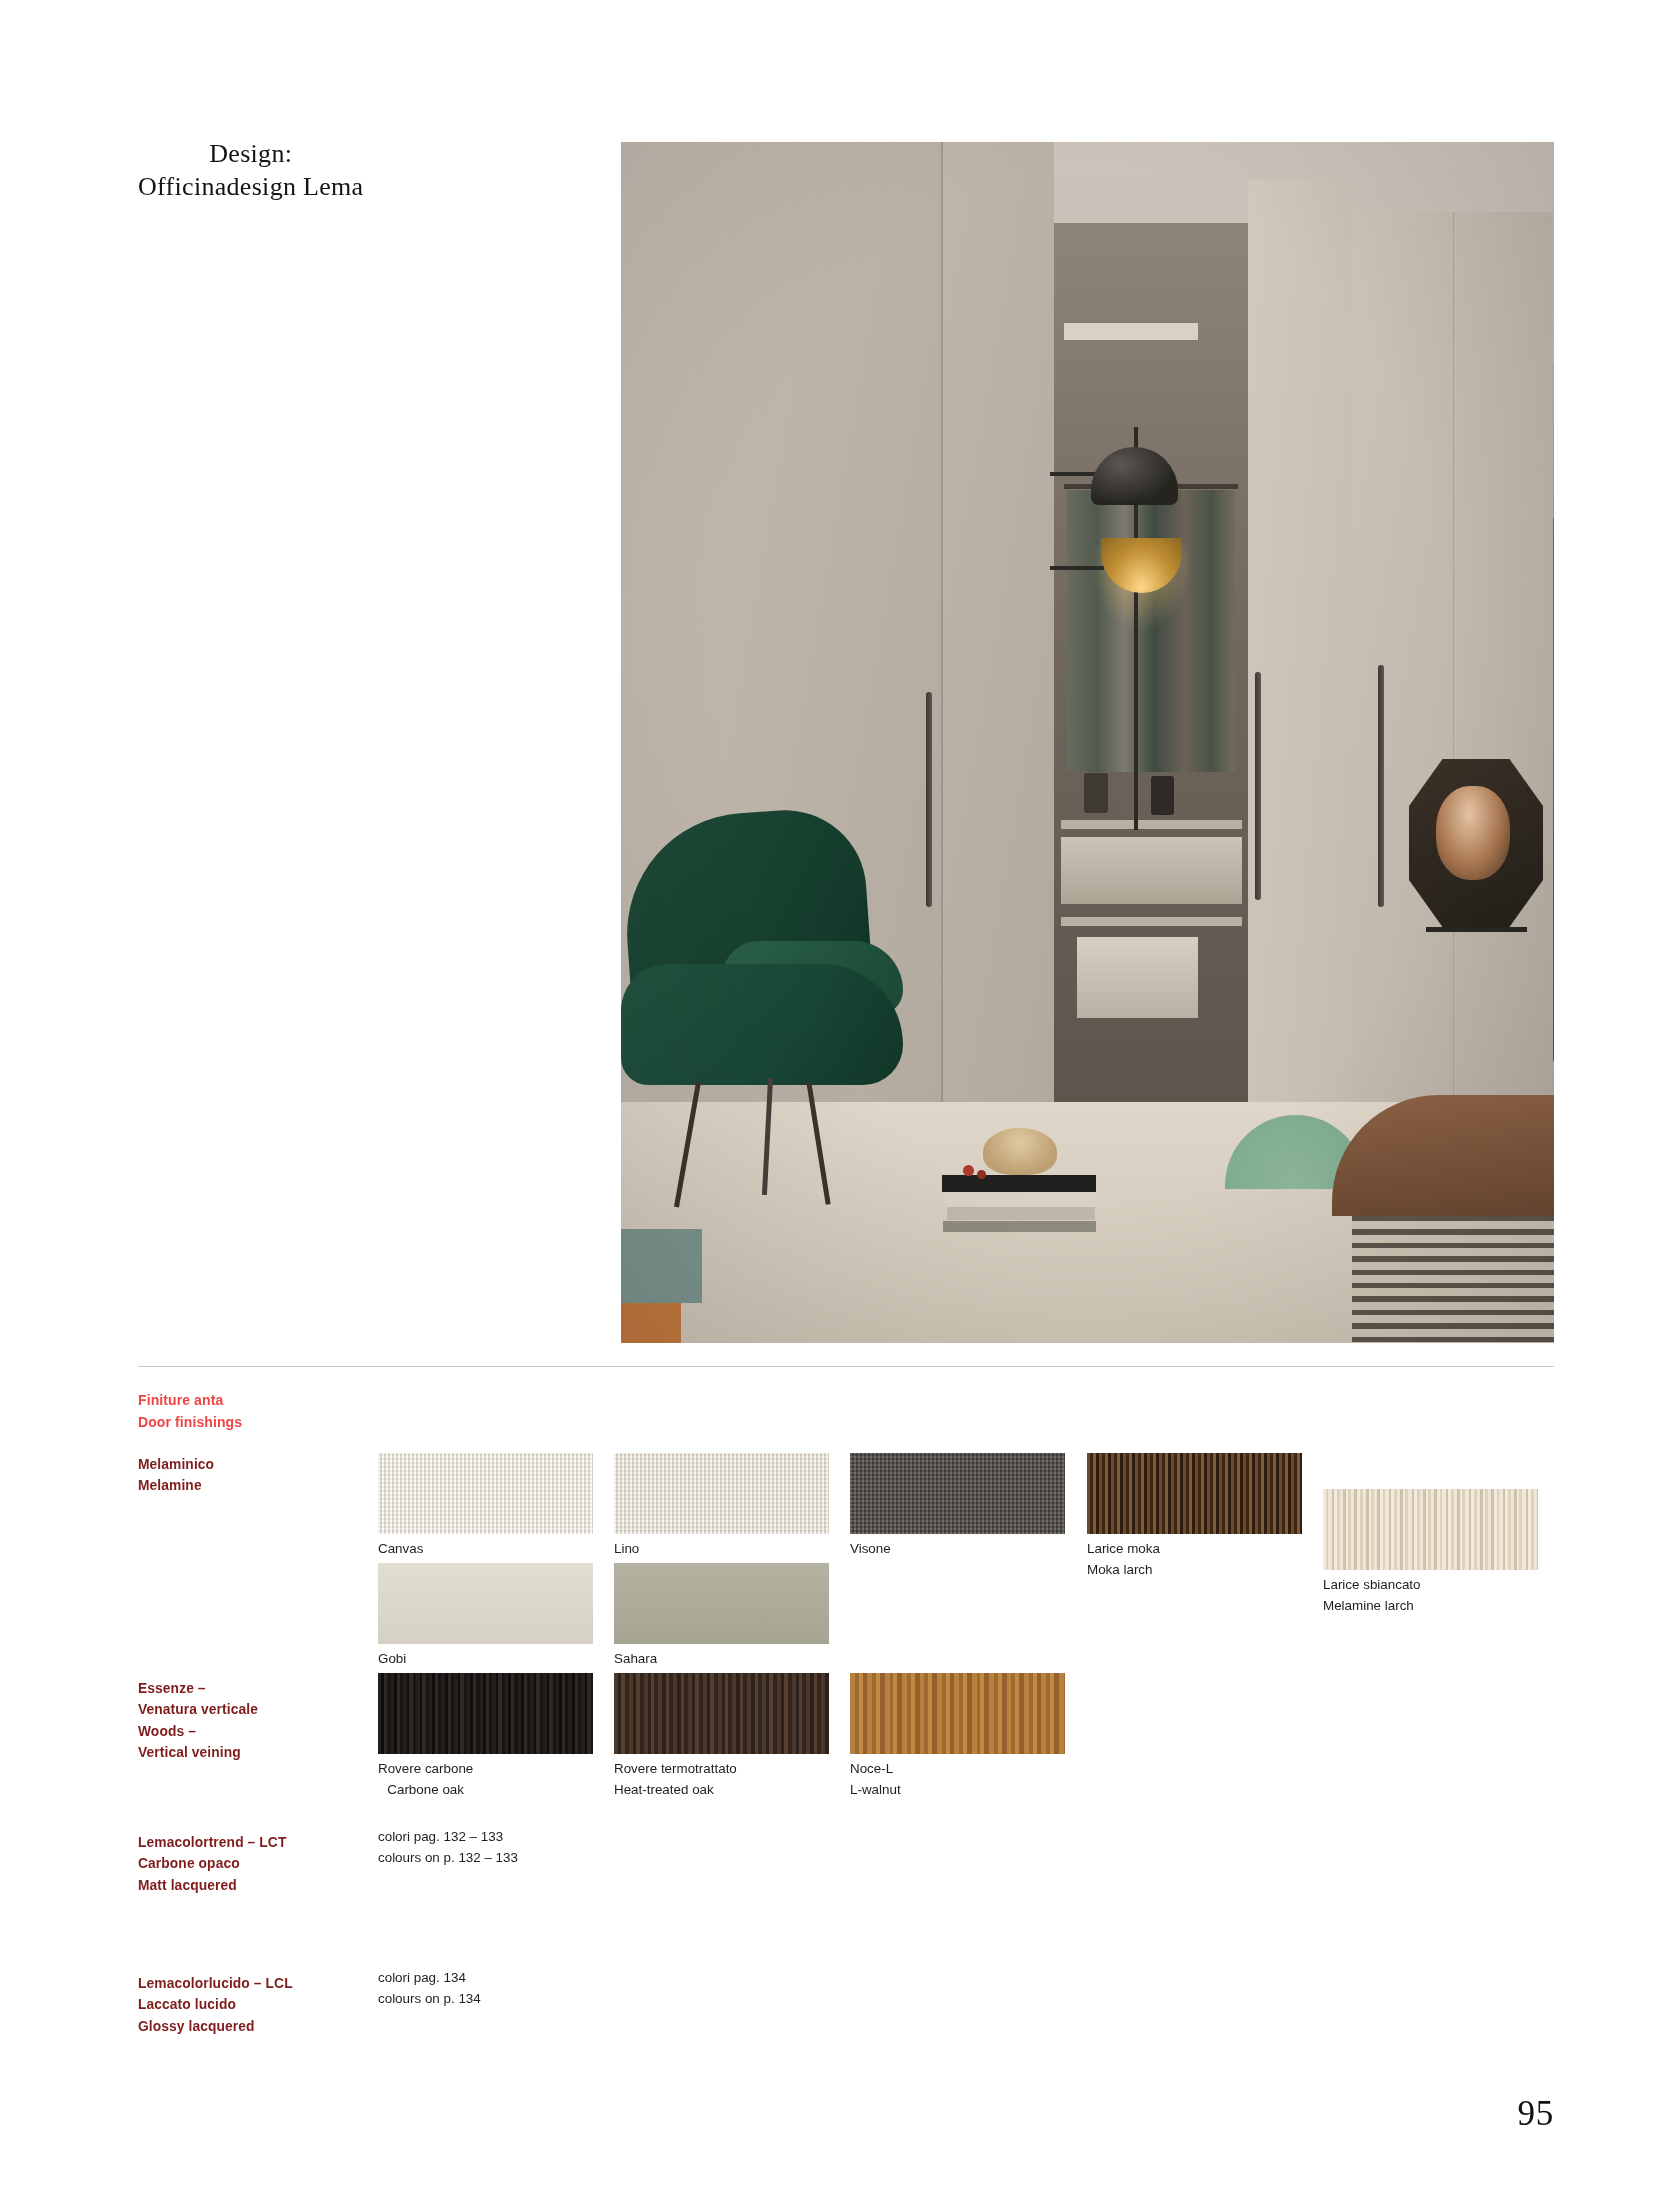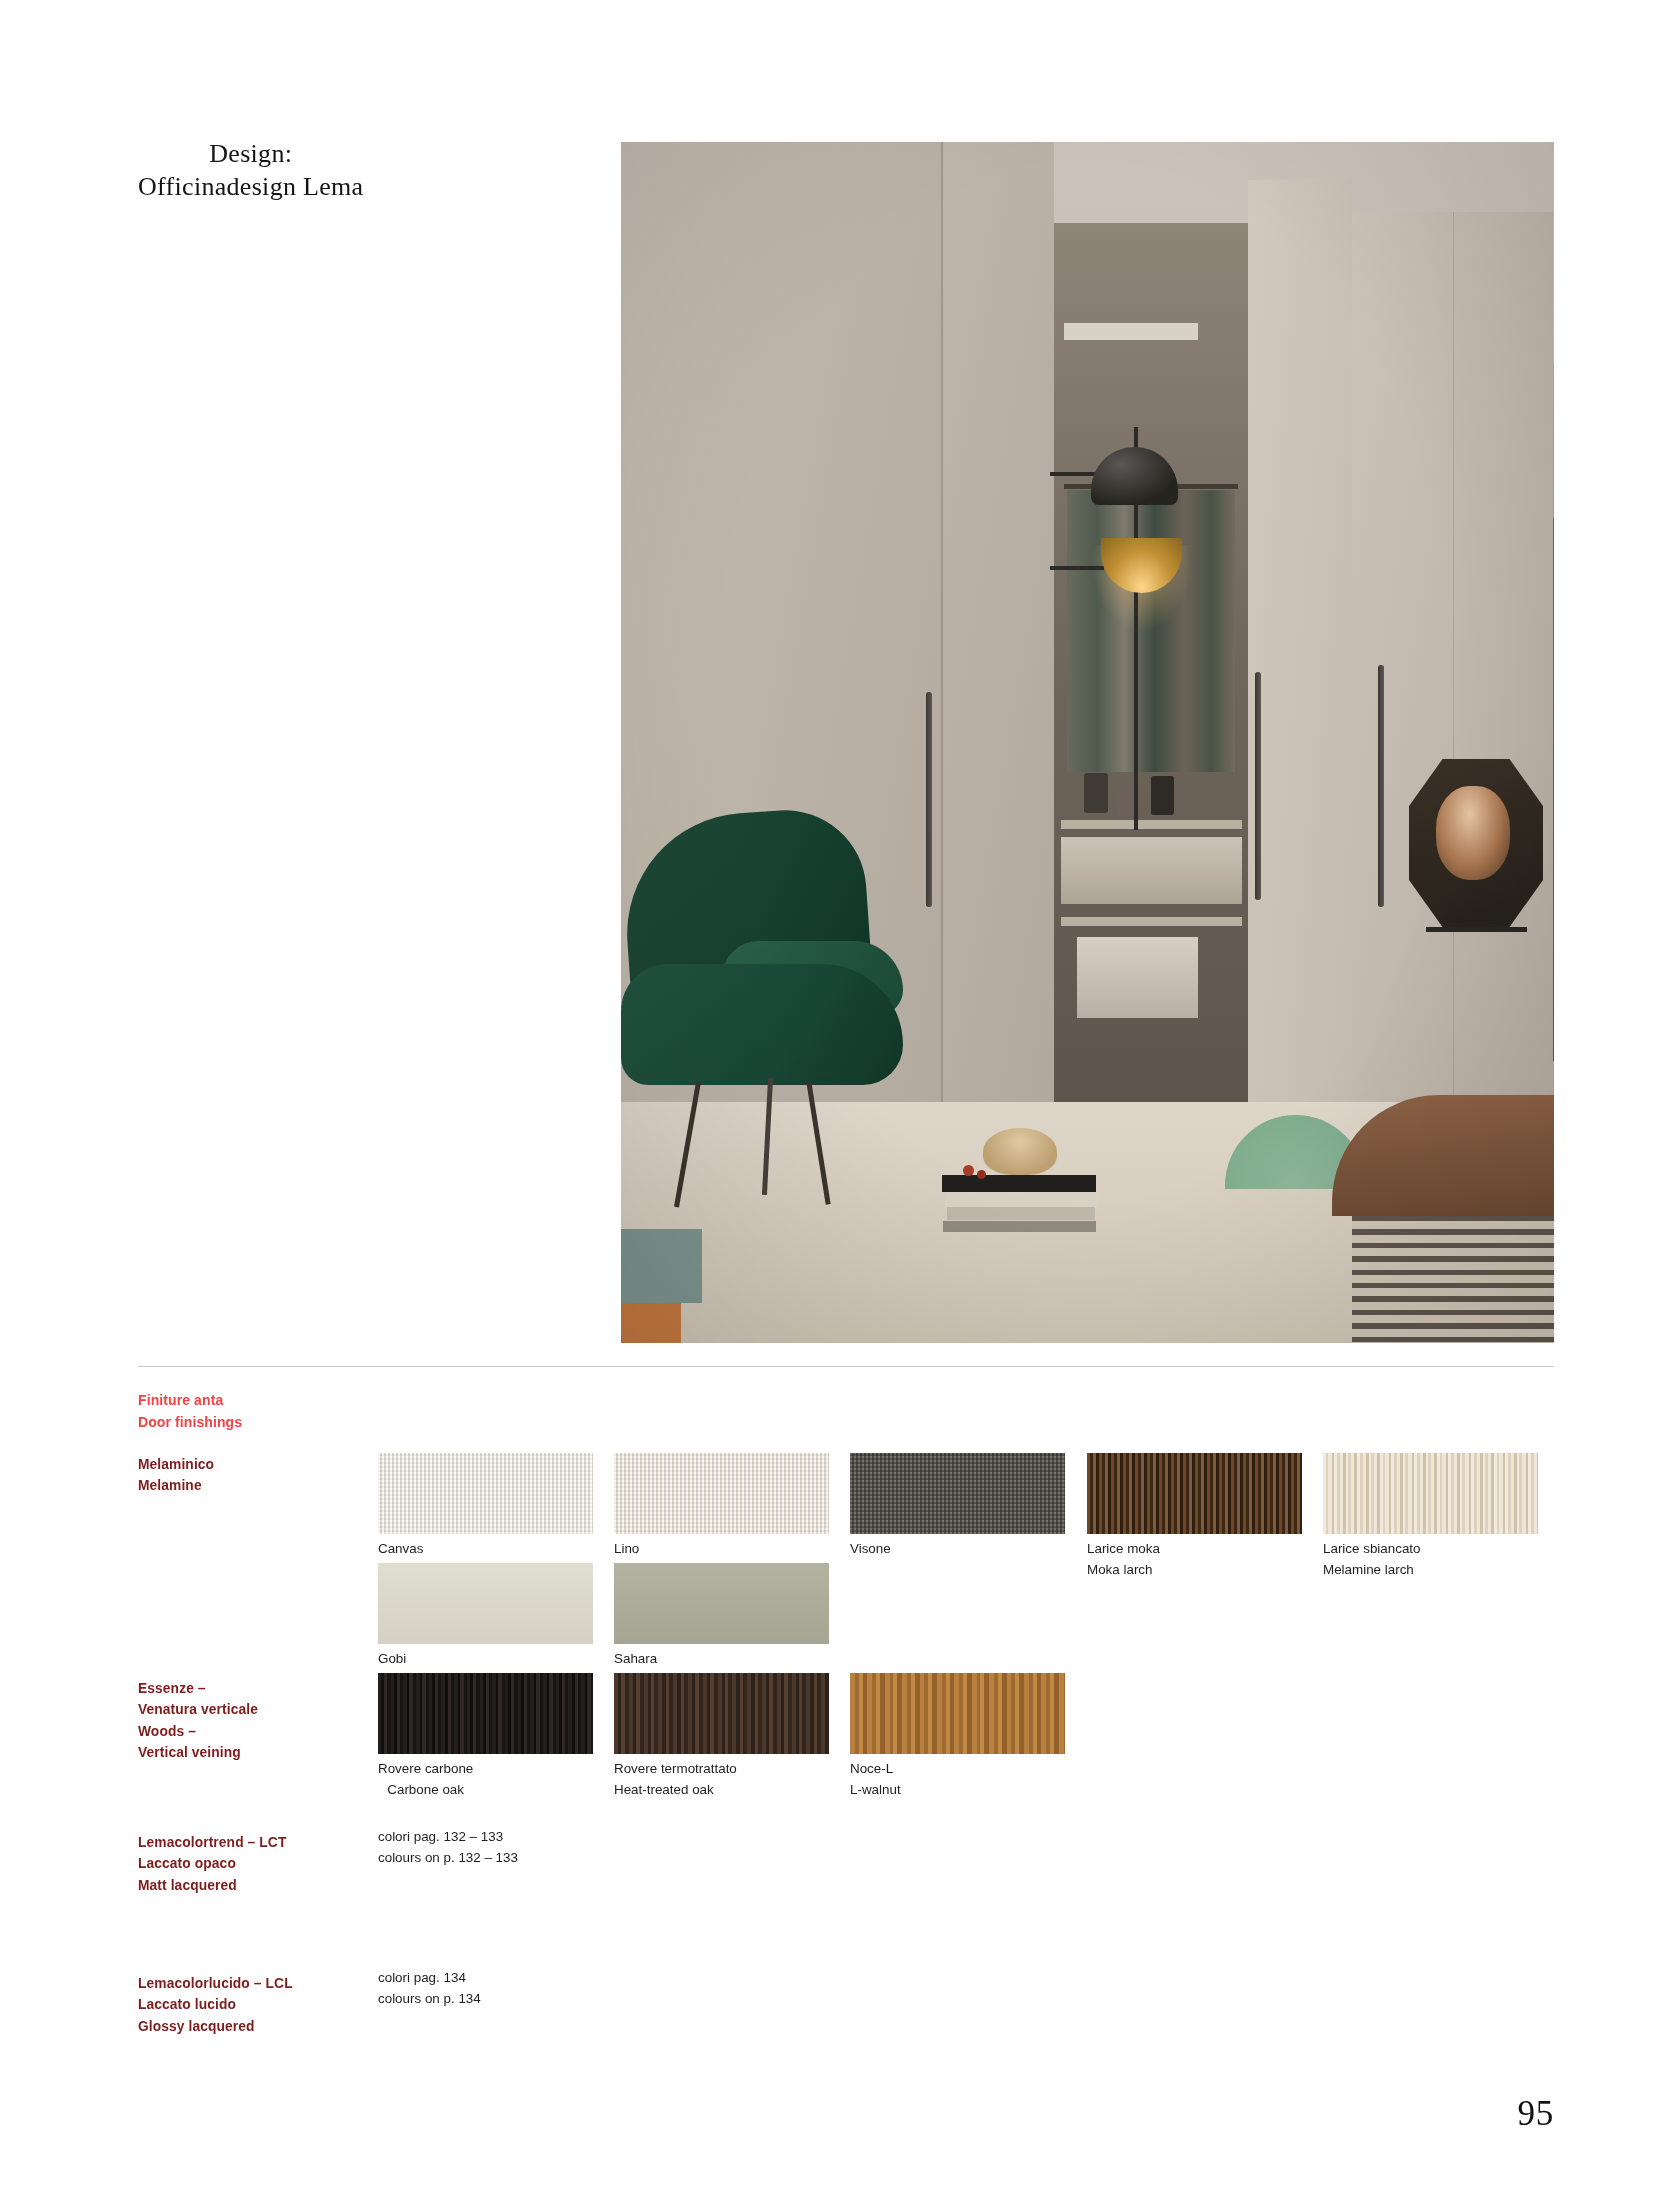--- a/index.html
+++ b/index.html
@@ -333,20 +333,21 @@
   }
   .sw-larice-moka {
     background:
       repeating-linear-gradient(90deg, #6b4a2c 0 2.7px, #3c2715 2.7px 6px, #7d5a38 6px 8.7px, #2e1d10 8.7px 12px),
       #4a3020;
   }
   .sw-larice-sbiancato {
     background:
       repeating-linear-gradient(90deg, #f2eadd 0 2.7px, #ded2bf 2.7px 5.4px, #efe6d7 5.4px 8.7px, #cfc2ab 8.7px 11.4px),
       #e8dfd0;
+    margin-top: 36px;
   }
   .sw-gobi {
     background: linear-gradient(180deg,#e0ddd1 0%, #d5d2c5 100%);
   }
   .sw-sahara {
     background: linear-gradient(180deg,#b4b2a1 0%, #a6a593 100%);
   }
   .sw-rovere-carbone {
     background:
       repeating-linear-gradient(90deg, #231f1d 0 3.4px, #100e0d 3.4px 6px, #2e2926 6px 9.4px, #171413 9.4px 12.7px),
@@ -476,21 +477,21 @@
 
 <div class="group-label group-woods">
   <div>Essenze –</div>
   <div>Venatura verticale</div>
   <div>Woods –</div>
   <div>Vertical veining</div>
 </div>
 
 <div class="group-label group-lct">
   <div>Lemacolortrend – LCT</div>
-  <div>Laccato opaco</div>
+  <div>Carbone opaco</div>
   <div>Matt lacquered</div>
 </div>
 
 <div class="group-label group-lcl">
   <div>Lemacolorlucido – LCL</div>
   <div>Laccato lucido</div>
   <div>Glossy lacquered</div>
 </div>
 
 <div class="swatch-row row-mel-1">

